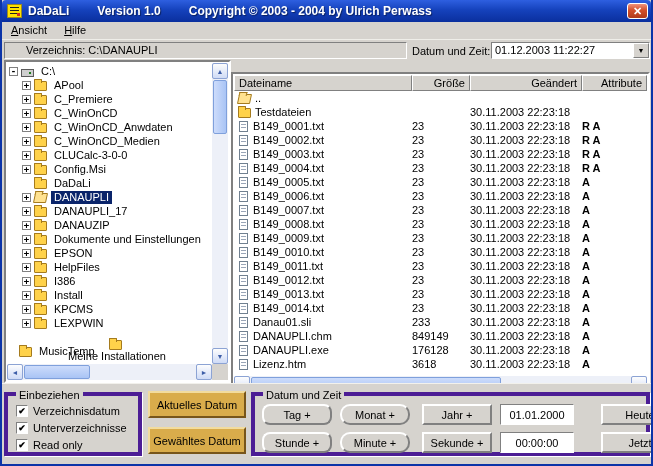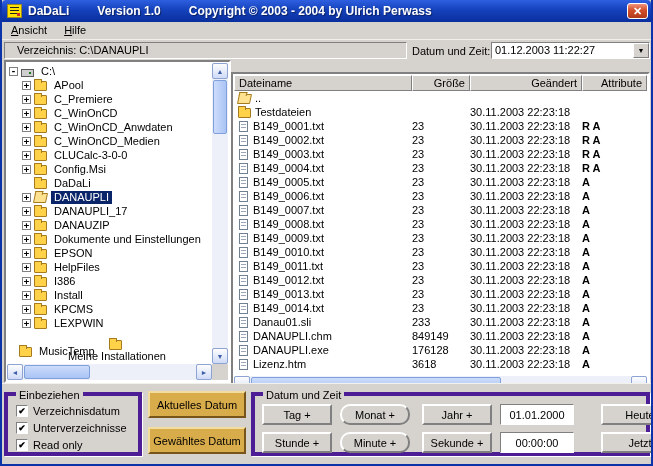--- a/index.html
+++ b/index.html
@@ -23,21 +23,21 @@
     border:1px solid #fff;border-radius:3px;display:flex;align-items:center;justify-content:center;
     color:#fff;font-size:11px;font-weight:bold;line-height:1;text-shadow:none;}
 
   
   .menubar{position:absolute;left:0;top:22px;width:100%;height:18px;background:#D6D3CE;padding-left:2px;border-bottom:1px solid #EFEEE9;}
   .menu-item{display:inline-block;padding:2px 7px 2px 7px;}
   .menu-item::first-letter{text-decoration:underline;}
 
   
   .dirfield{position:absolute;left:2px;top:42px;width:403px;height:17px;background:#D6D3CE;
-    border:1px solid;border-color:#808080 #fff #fff #808080;padding:1px 12px;line-height:13px;white-space:nowrap;overflow:hidden;}
+    border:1px solid;border-color:#808080 #fff #fff #808080;padding:1px 21px;line-height:13px;white-space:nowrap;overflow:hidden;}
   .dt-label{position:absolute;left:410px;top:45px;}
   .combo{position:absolute;left:489px;top:42px;width:159px;height:17px;border:1px solid;
     border-color:#808080 #fff #fff #808080;background:#fff;display:flex;}
   .combo-value{flex:1;padding:1px 3px;line-height:13px;white-space:nowrap;overflow:hidden;}
   .combo-btn{width:16px;background:#D6D3CE;border:1px solid;border-color:#fff #808080 #808080 #fff;
     display:flex;align-items:center;justify-content:center;flex:none;}
   .glyph-xs{font-size:7px;line-height:1;color:#000;}
 
   
   .panel{position:absolute;background:#fff;border:2px solid;border-color:#808080 #FFFFFF #FFFFFF #808080;}
@@ -105,21 +105,21 @@
   .checkbox{width:12px;height:12px;background:#fff;border:1px solid;border-color:#808080 #fff #fff #808080;
     display:flex;align-items:center;justify-content:center;margin-right:5px;flex:none;}
   .checkbox.checked::before{content:"✔";font-size:9px;line-height:9px;font-weight:bold;color:#000;}
   .btn{display:flex;align-items:center;justify-content:center;background:#D6D3CE;
     border:2px solid;border-color:#FFFFFF #808080 #808080 #FFFFFF;white-space:nowrap;}
   .tan-btn{position:absolute;left:146px;width:98px;height:27px;background:#D9AC4B;
     border-color:#F2DC9E #77551A #77551A #F2DC9E;}
   .tan1{top:391px;}.tan2{top:427px;}
   .dz-ctl{position:absolute;height:21px;}
   .r1{top:8px;}.r2{top:36px;}
-  .dzb0{left:7px;width:70px;}.dzb1{left:85px;width:70px;border-radius:10px;}.dzb2{left:167px;width:70px;}
+  .dzb0{left:7px;width:70px;border-radius:8px;}.dzb1{left:85px;width:70px;border-radius:10px;}.dzb2{left:167px;width:70px;}
   .dz-field{left:245px;width:74px;background:#fff;border:1px solid;border-color:#808080 #fff #fff #808080;
     display:flex;align-items:center;justify-content:center;}
   .dz-action{left:327px;width:78px;margin-left:19px;}
 </style>
 </head>
 <body>
 
 <div id="win">
 
   <div class="titlebar">

